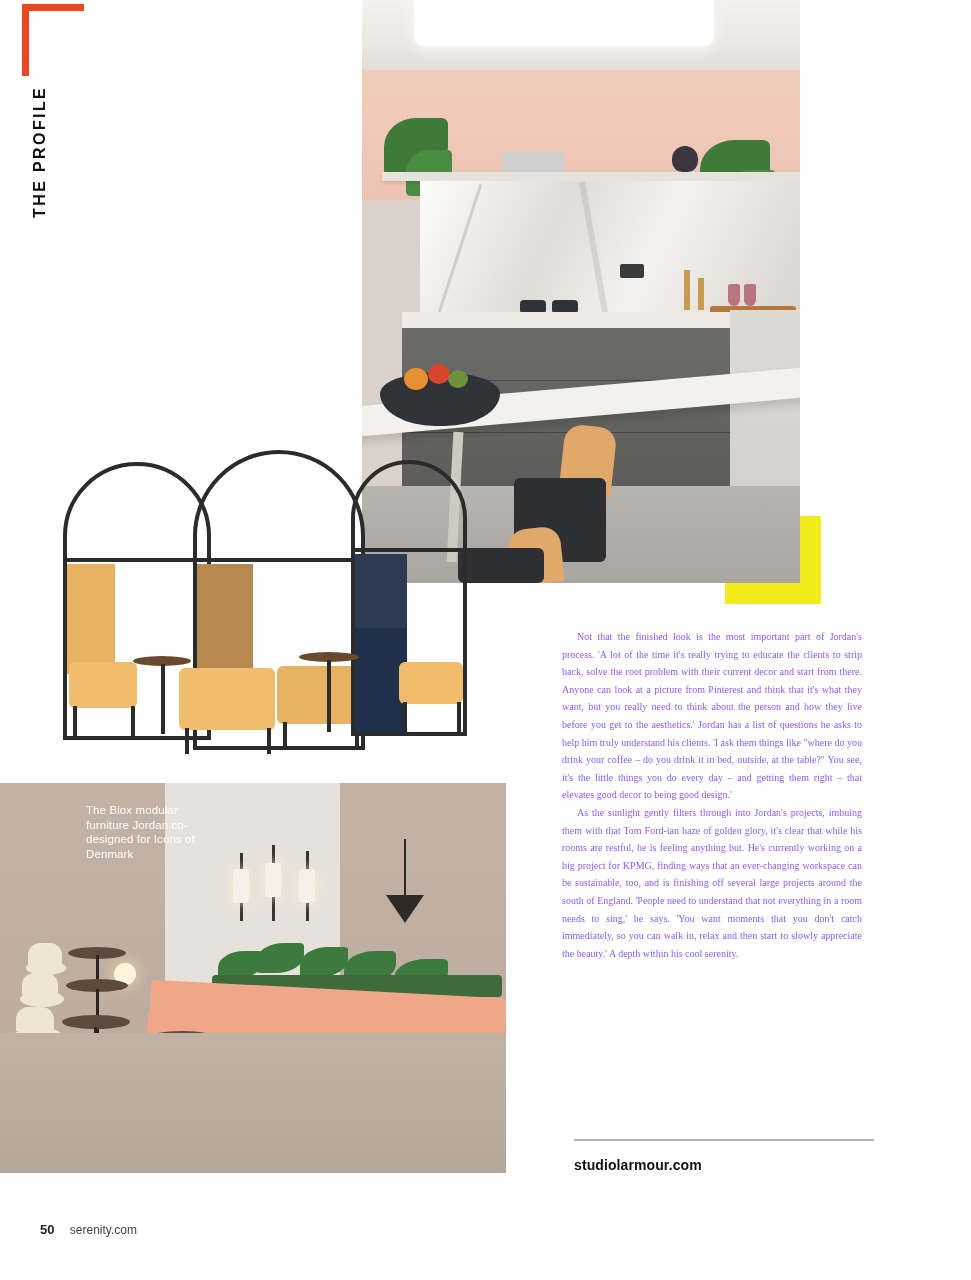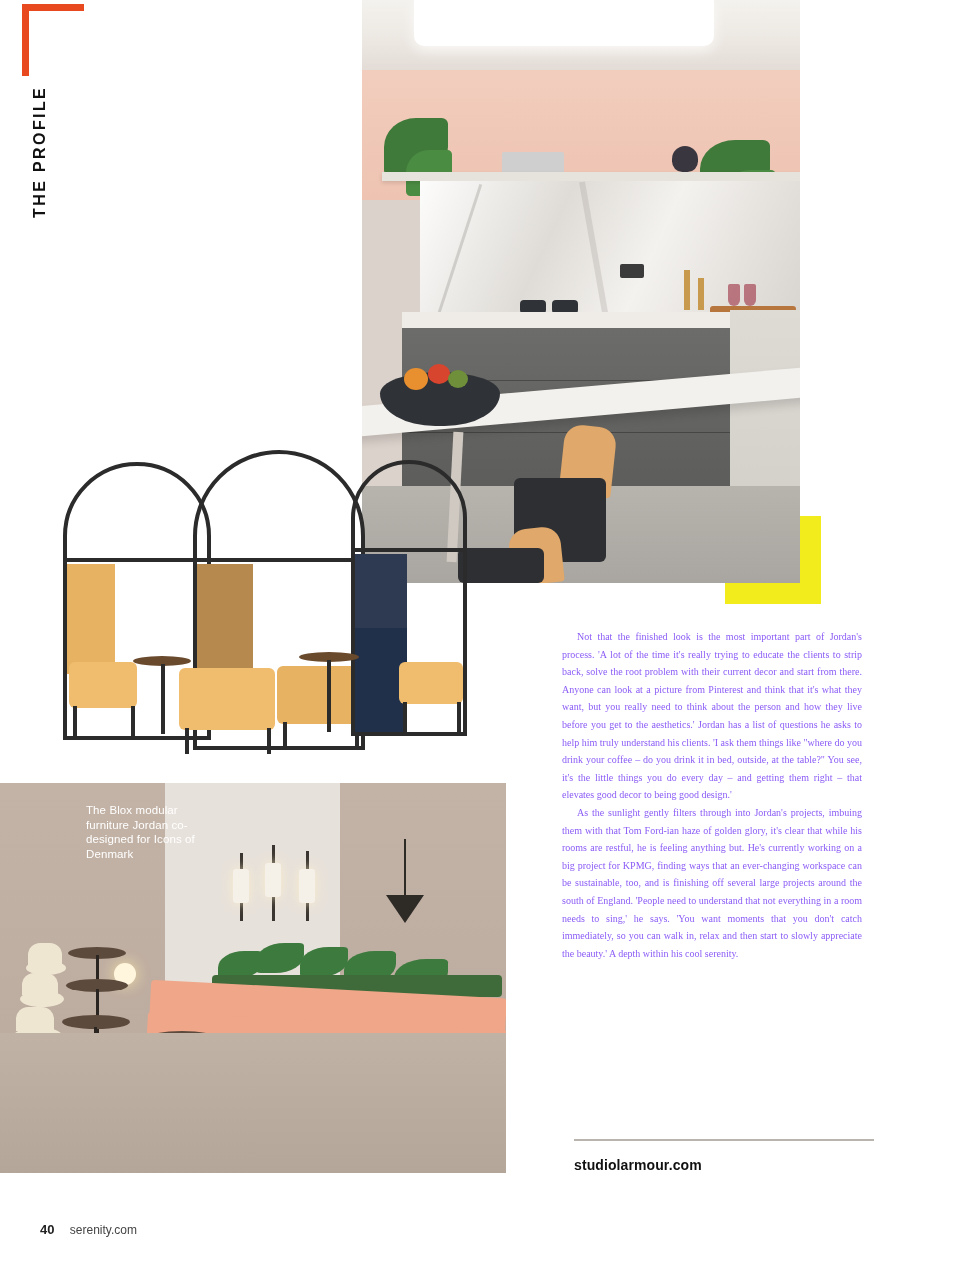--- a/index.html
+++ b/index.html
@@ -553,17 +553,17 @@
 
   <div class="text-col">
     <p class="para1">Not that the finished look is the most important part of Jordan's process. 'A lot of the time it's really trying to educate the clients to strip back, solve the root problem with their current decor and start from there. Anyone can look at a picture from Pinterest and think that it's what they want, but you really need to think about the person and how they live before you get to the aesthetics.' Jordan has a list of questions he asks to help him truly understand his clients. 'I ask them things like "where do you drink your coffee – do you drink it in bed, outside, at the table?" You see, it's the little things you do every day – and getting them right – that elevates good decor to being good design.'</p>
     <p>As the sunlight gently filters through into Jordan's projects, imbuing them with that Tom Ford-ian haze of golden glory, it's clear that while his rooms are restful, he is feeling anything but. He's currently working on a big project for KPMG, finding ways that an ever-changing workspace can be sustainable, too, and is finishing off several large projects around the south of England. 'People need to understand that not everything in a room needs to sing,' he says. 'You want moments that you don't catch immediately, so you can walk in, relax and then start to slowly appreciate the beauty.' A depth within his cool serenity.</p>
   </div>
 
   <div class="rule"></div>
   <div class="url">studiolarmour.com</div>
 
   <div class="footer">
-    <span class="pagenum">40</span>
+    <span class="pagenum">50</span>
     <span>serenity.com</span>
   </div>
 
 </div>
 
 </body></html>

